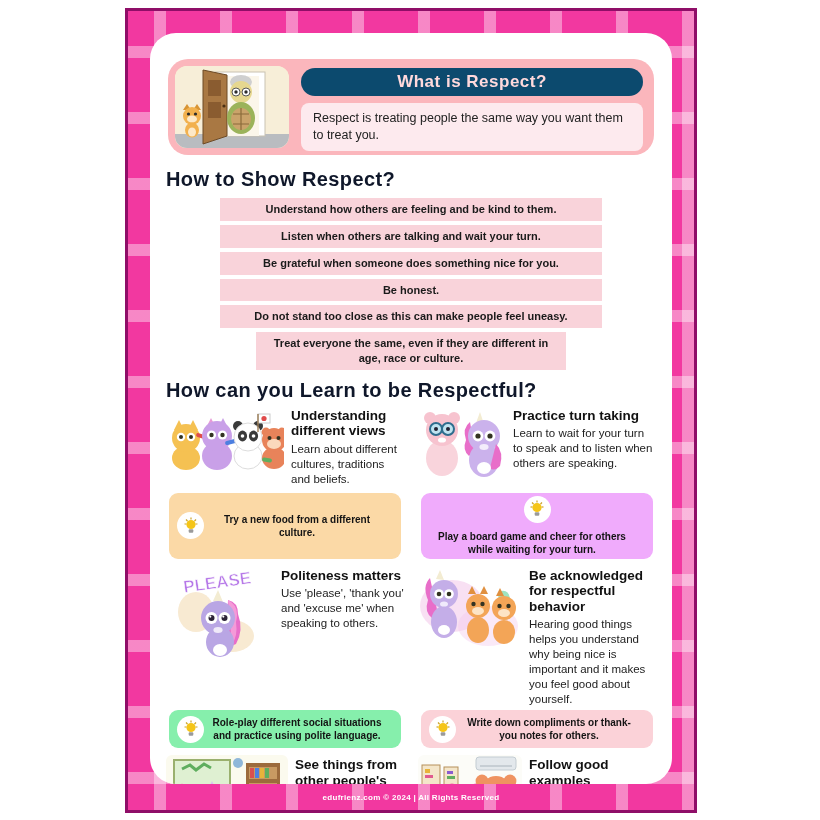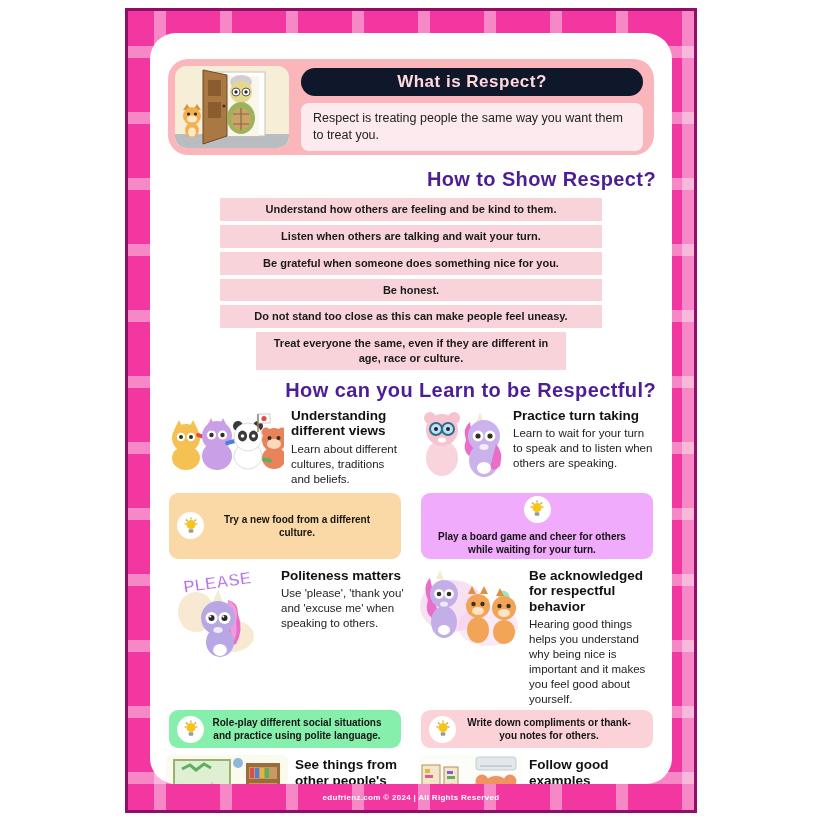--- a/index.html
+++ b/index.html
@@ -27,31 +27,31 @@
   .header-card {
     margin: 26px 2px 0; height: 96px;
     background: #fbb6bc; border-radius: 20px;
     padding: 7px; display: flex; gap: 12px;
   }
   .scene-box {
     flex: 0 0 114px; background: #fcf3d4; border-radius: 12px; overflow: hidden;
   }
   .header-right { flex: 1; display: flex; flex-direction: column; gap: 7px; padding: 2px 4px 2px 0; }
   .title-pill {
-    background: #0f172a; border-radius: 999px; color: #ffd9dc;
+    background: #0c4a6e; border-radius: 999px; color: #ffd9dc;
     text-align: center; font-weight: 800; font-size: 17px;
     padding: 4px 0; letter-spacing: .5px;
   }
   .desc-box {
     background: #fdeaee; border-radius: 8px; flex: 1;
     font-size: 12.5px; line-height: 1.35; padding: 7px 12px; color: #222;
   }
   
   .section-heading {
-    text-align: right; color: #4c1d95; font-weight: 800;
+    text-align: left; color: #0f172a; font-weight: 800;
     font-size: 20px; letter-spacing: .4px;
   }
   .heading-1 { margin: 13px 0 7px; }
   .heading-2 { margin: 9px 0 4px; }
   
   .bars { display: flex; flex-direction: column; gap: 4px; align-items: center; }
   .bar {
     background: #f9d3da; width: 382px; text-align: center;
     font-weight: 700; font-size: 11px; color: #1a1a1a;
     padding: 4px 10px; line-height: 1.35;

